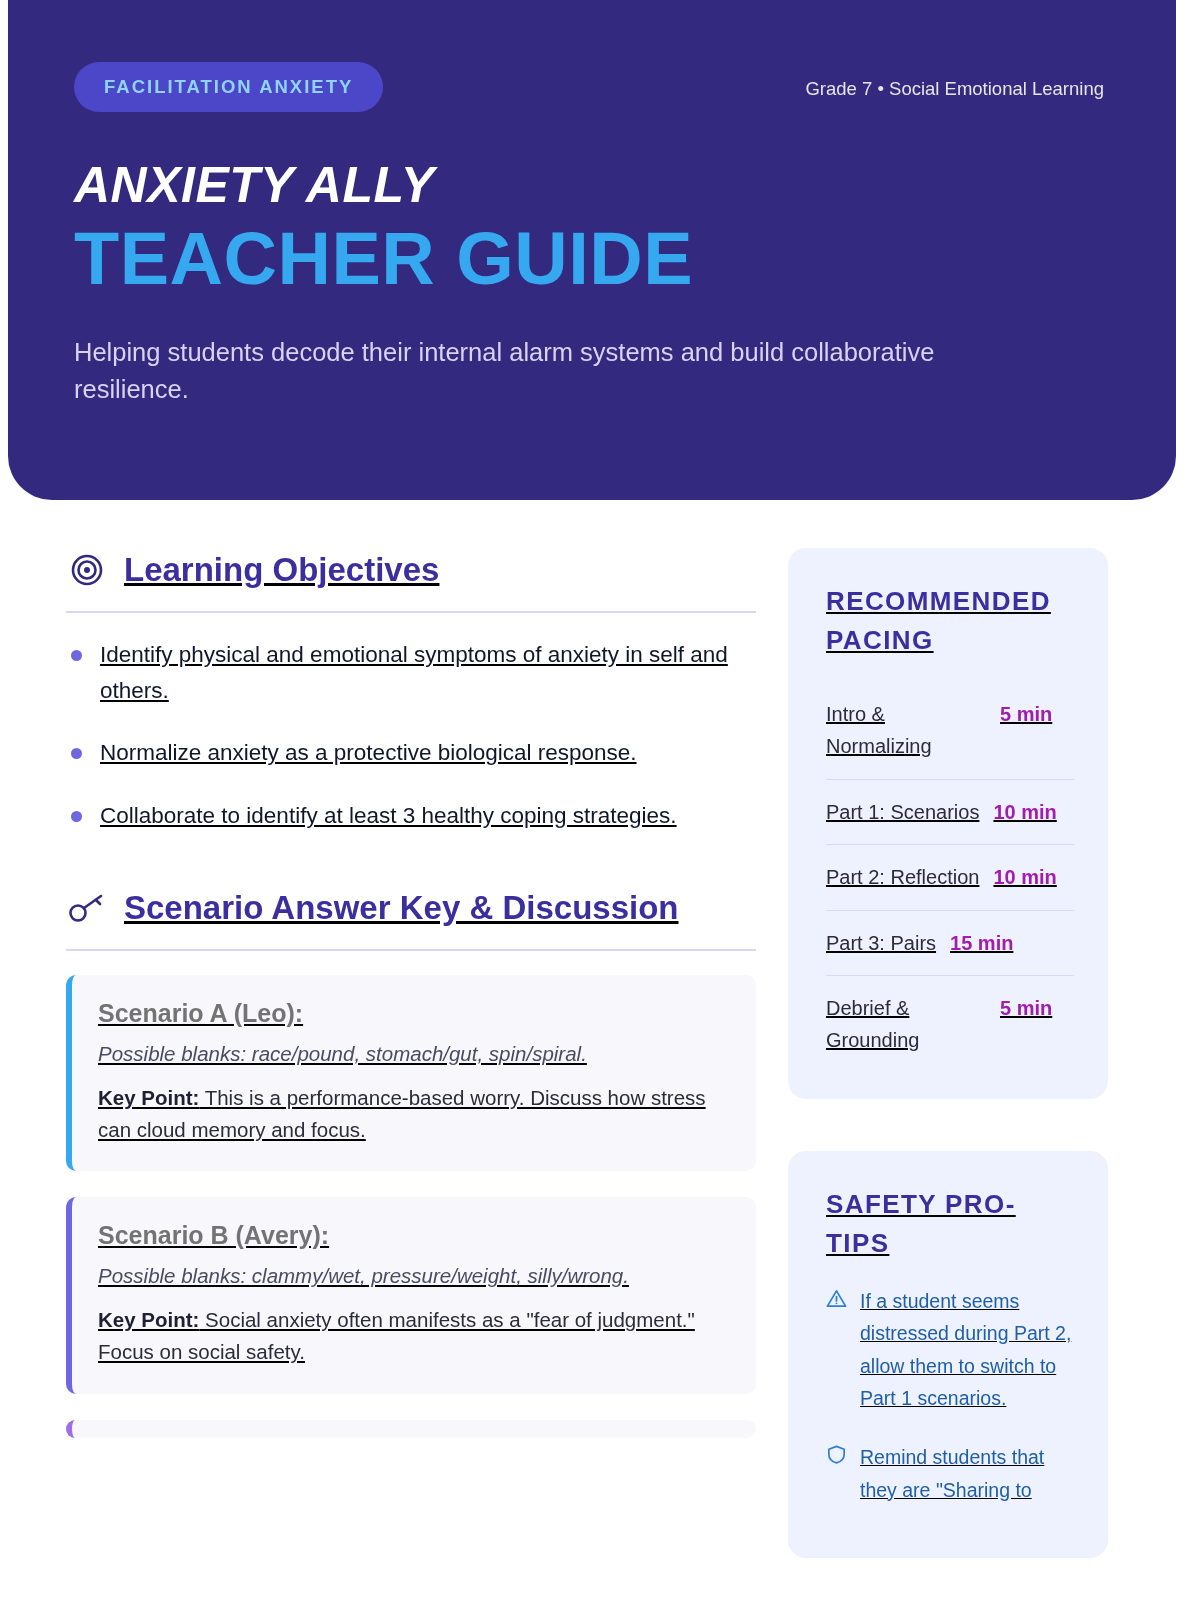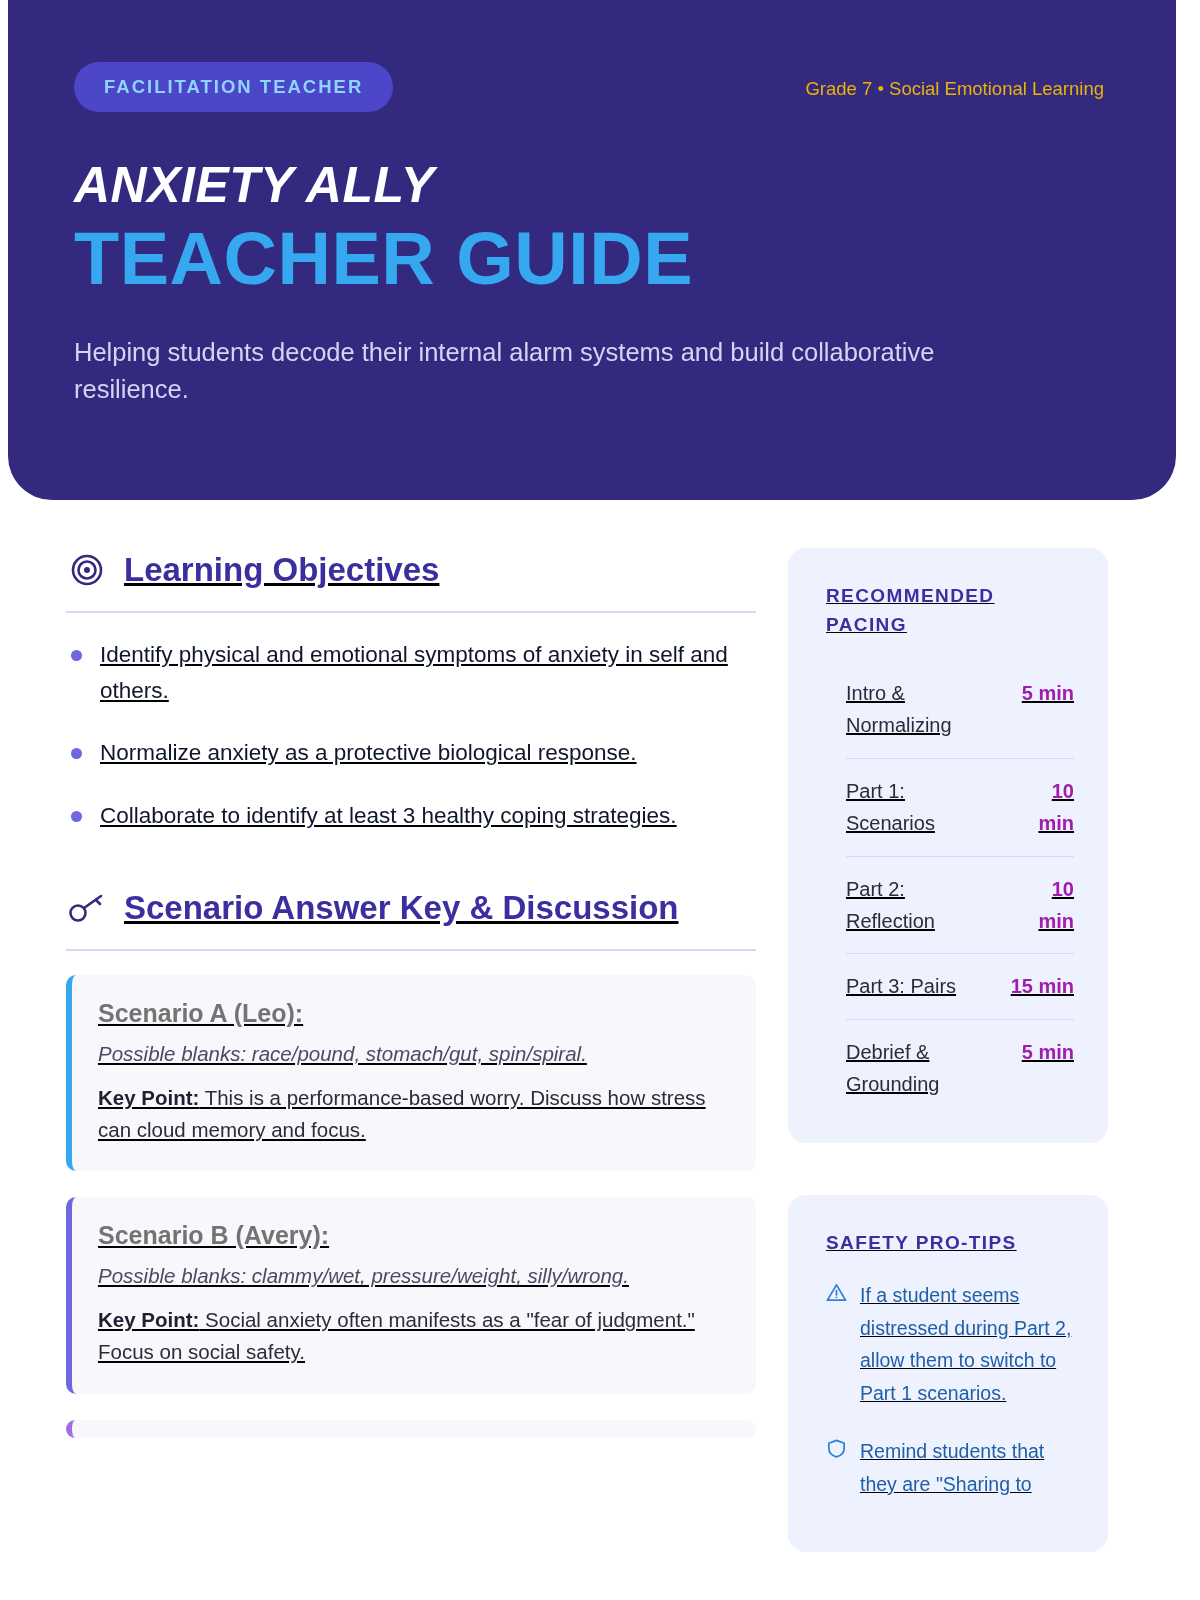--- a/index.html
+++ b/index.html
@@ -33,21 +33,21 @@
     font-size: 18.5px;
     font-weight: bold;
     letter-spacing: 2.0px;
     padding: 14px 30px 14px 30px;
     border-radius: 30px;
   }
   .meta {
     position: absolute;
     right: 72px;
     top: 78px;
-    color: #eab308;
+    color: #e5e5e5;
     font-size: 18.5px;
   }
   .title-1 {
     margin-top: 48px;
     color: #ffffff;
     font-size: 50px;
     font-weight: bold;
     letter-spacing: 0.5px;
     line-height: 1.0;
     font-style: italic;
@@ -157,34 +157,32 @@
 
   
   .card {
     background: #eef1fe;
     border-radius: 18px;
     padding: 34px 34px 26px 38px;
   }
   .card + .card { margin-top: 52px; }
   .card-title {
     color: #3b2fa0;
-    font-size: 19px;
+    font-size: 26px;
     font-weight: bold;
     letter-spacing: 1.4px;
     line-height: 1.5;
     margin-bottom: 22px;
   }
   .pace-row {
     display: flex;
-    justify-content: space-between;
     align-items: flex-start;
     gap: 14px;
     padding: 16px 0 16px 0;
     border-bottom: 1px solid #d6dbf5;
-    margin-left: 20px;
   }
   .pace-row:last-child { border-bottom: none; }
   .pace-label {
     font-size: 20px;
     color: #2b2b3a;
     line-height: 1.62;
     max-width: 160px;
   }
   .pace-value {
     font-size: 20px;
@@ -206,21 +204,21 @@
     font-size: 19.5px;
     line-height: 1.67;
   }
 </style>
 </head>
 <body>
 
 <div class="page">
 
   <div class="header">
-    <div class="badge">FACILITATION TEACHER</div>
+    <div class="badge">FACILITATION ANXIETY</div>
     <div class="meta">Grade 7 • Social Emotional Learning</div>
     <div class="title-1">ANXIETY ALLY</div>
     <div class="title-2">TEACHER GUIDE</div>
     <div class="subtitle">Helping students decode their internal alarm systems and build collaborative resilience.</div>
   </div>
 
   <div class="body">
 
     <div class="col-main">
 

